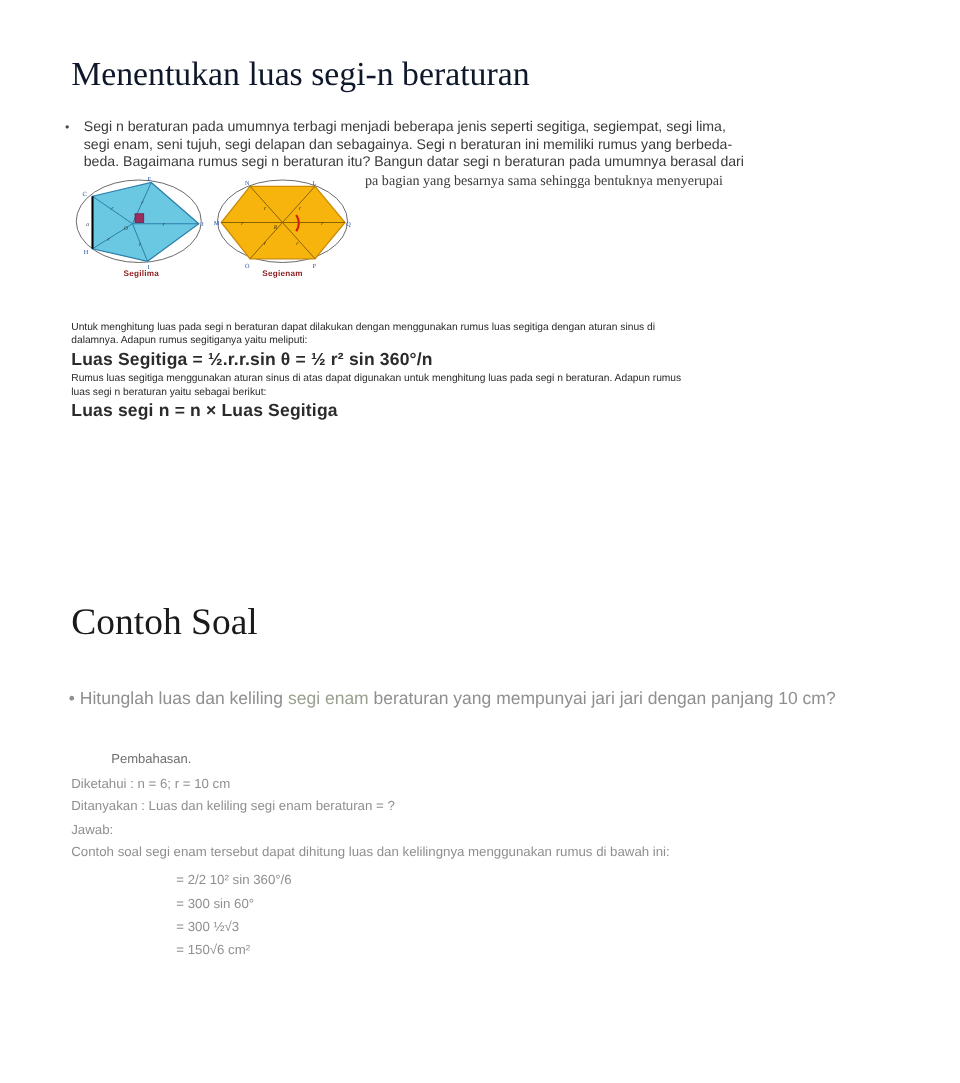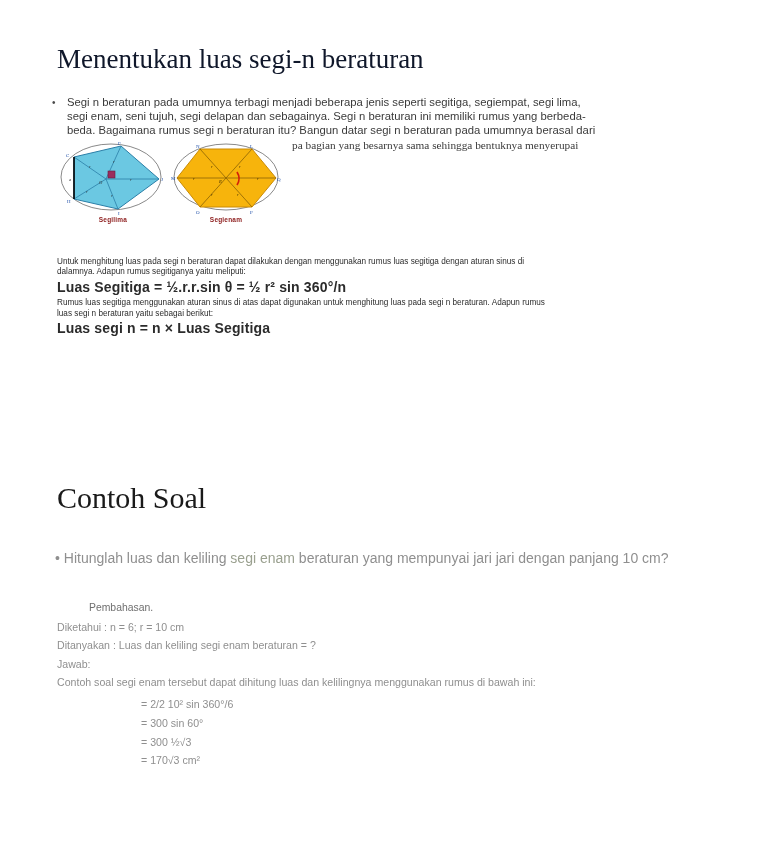--- a/index.html
+++ b/index.html
@@ -280,16 +280,16 @@
     <div>Diketahui : n = 6; r = 10 cm</div>
     <div>Ditanyakan : Luas dan keliling segi enam beraturan = ?</div>
     <div>Jawab:</div>
     <div>Contoh soal segi enam tersebut dapat dihitung luas dan kelilingnya menggunakan rumus di bawah ini:</div>
   </div>
 
   <div class="calc">
     <div class="indent">= 2/2 10² sin 360°/6</div>
     <div class="indent">= 300  sin 60°</div>
     <div class="indent">= 300  ½√3</div>
-    <div class="indent">= 170√3 cm²</div>
+    <div class="indent">= 150√6 cm²</div>
   </div>
 
 </div>
 
 </body></html>

